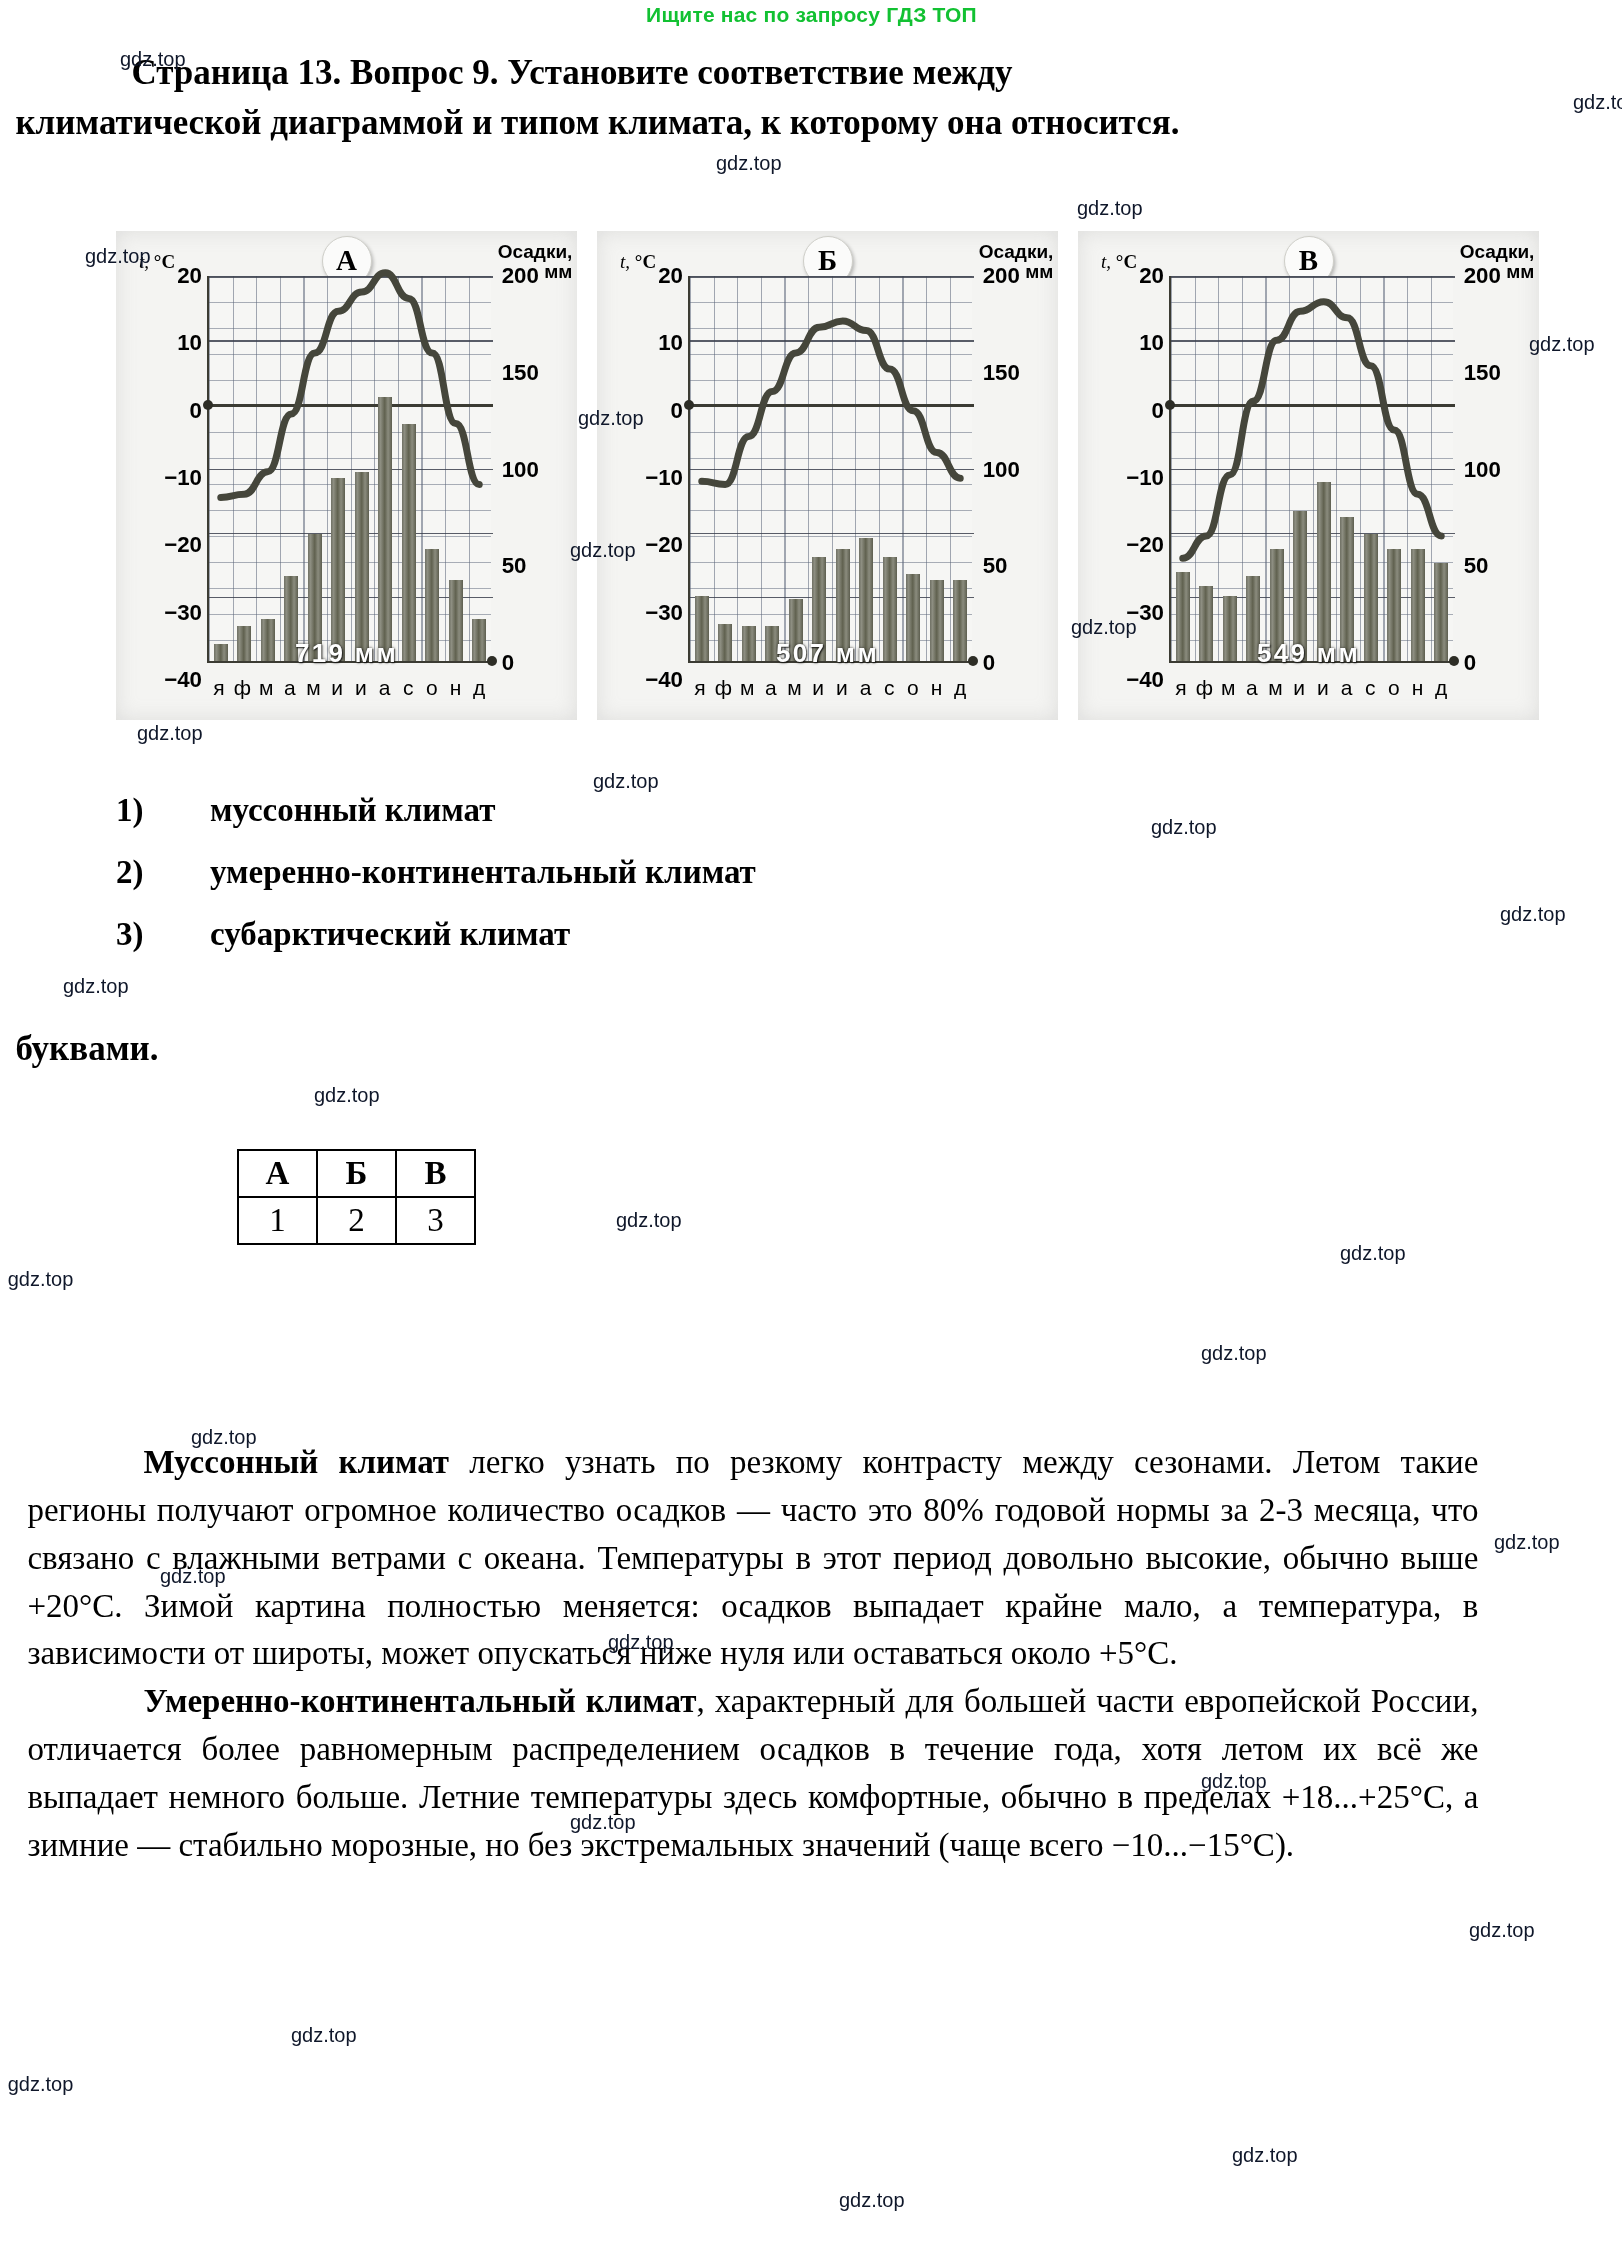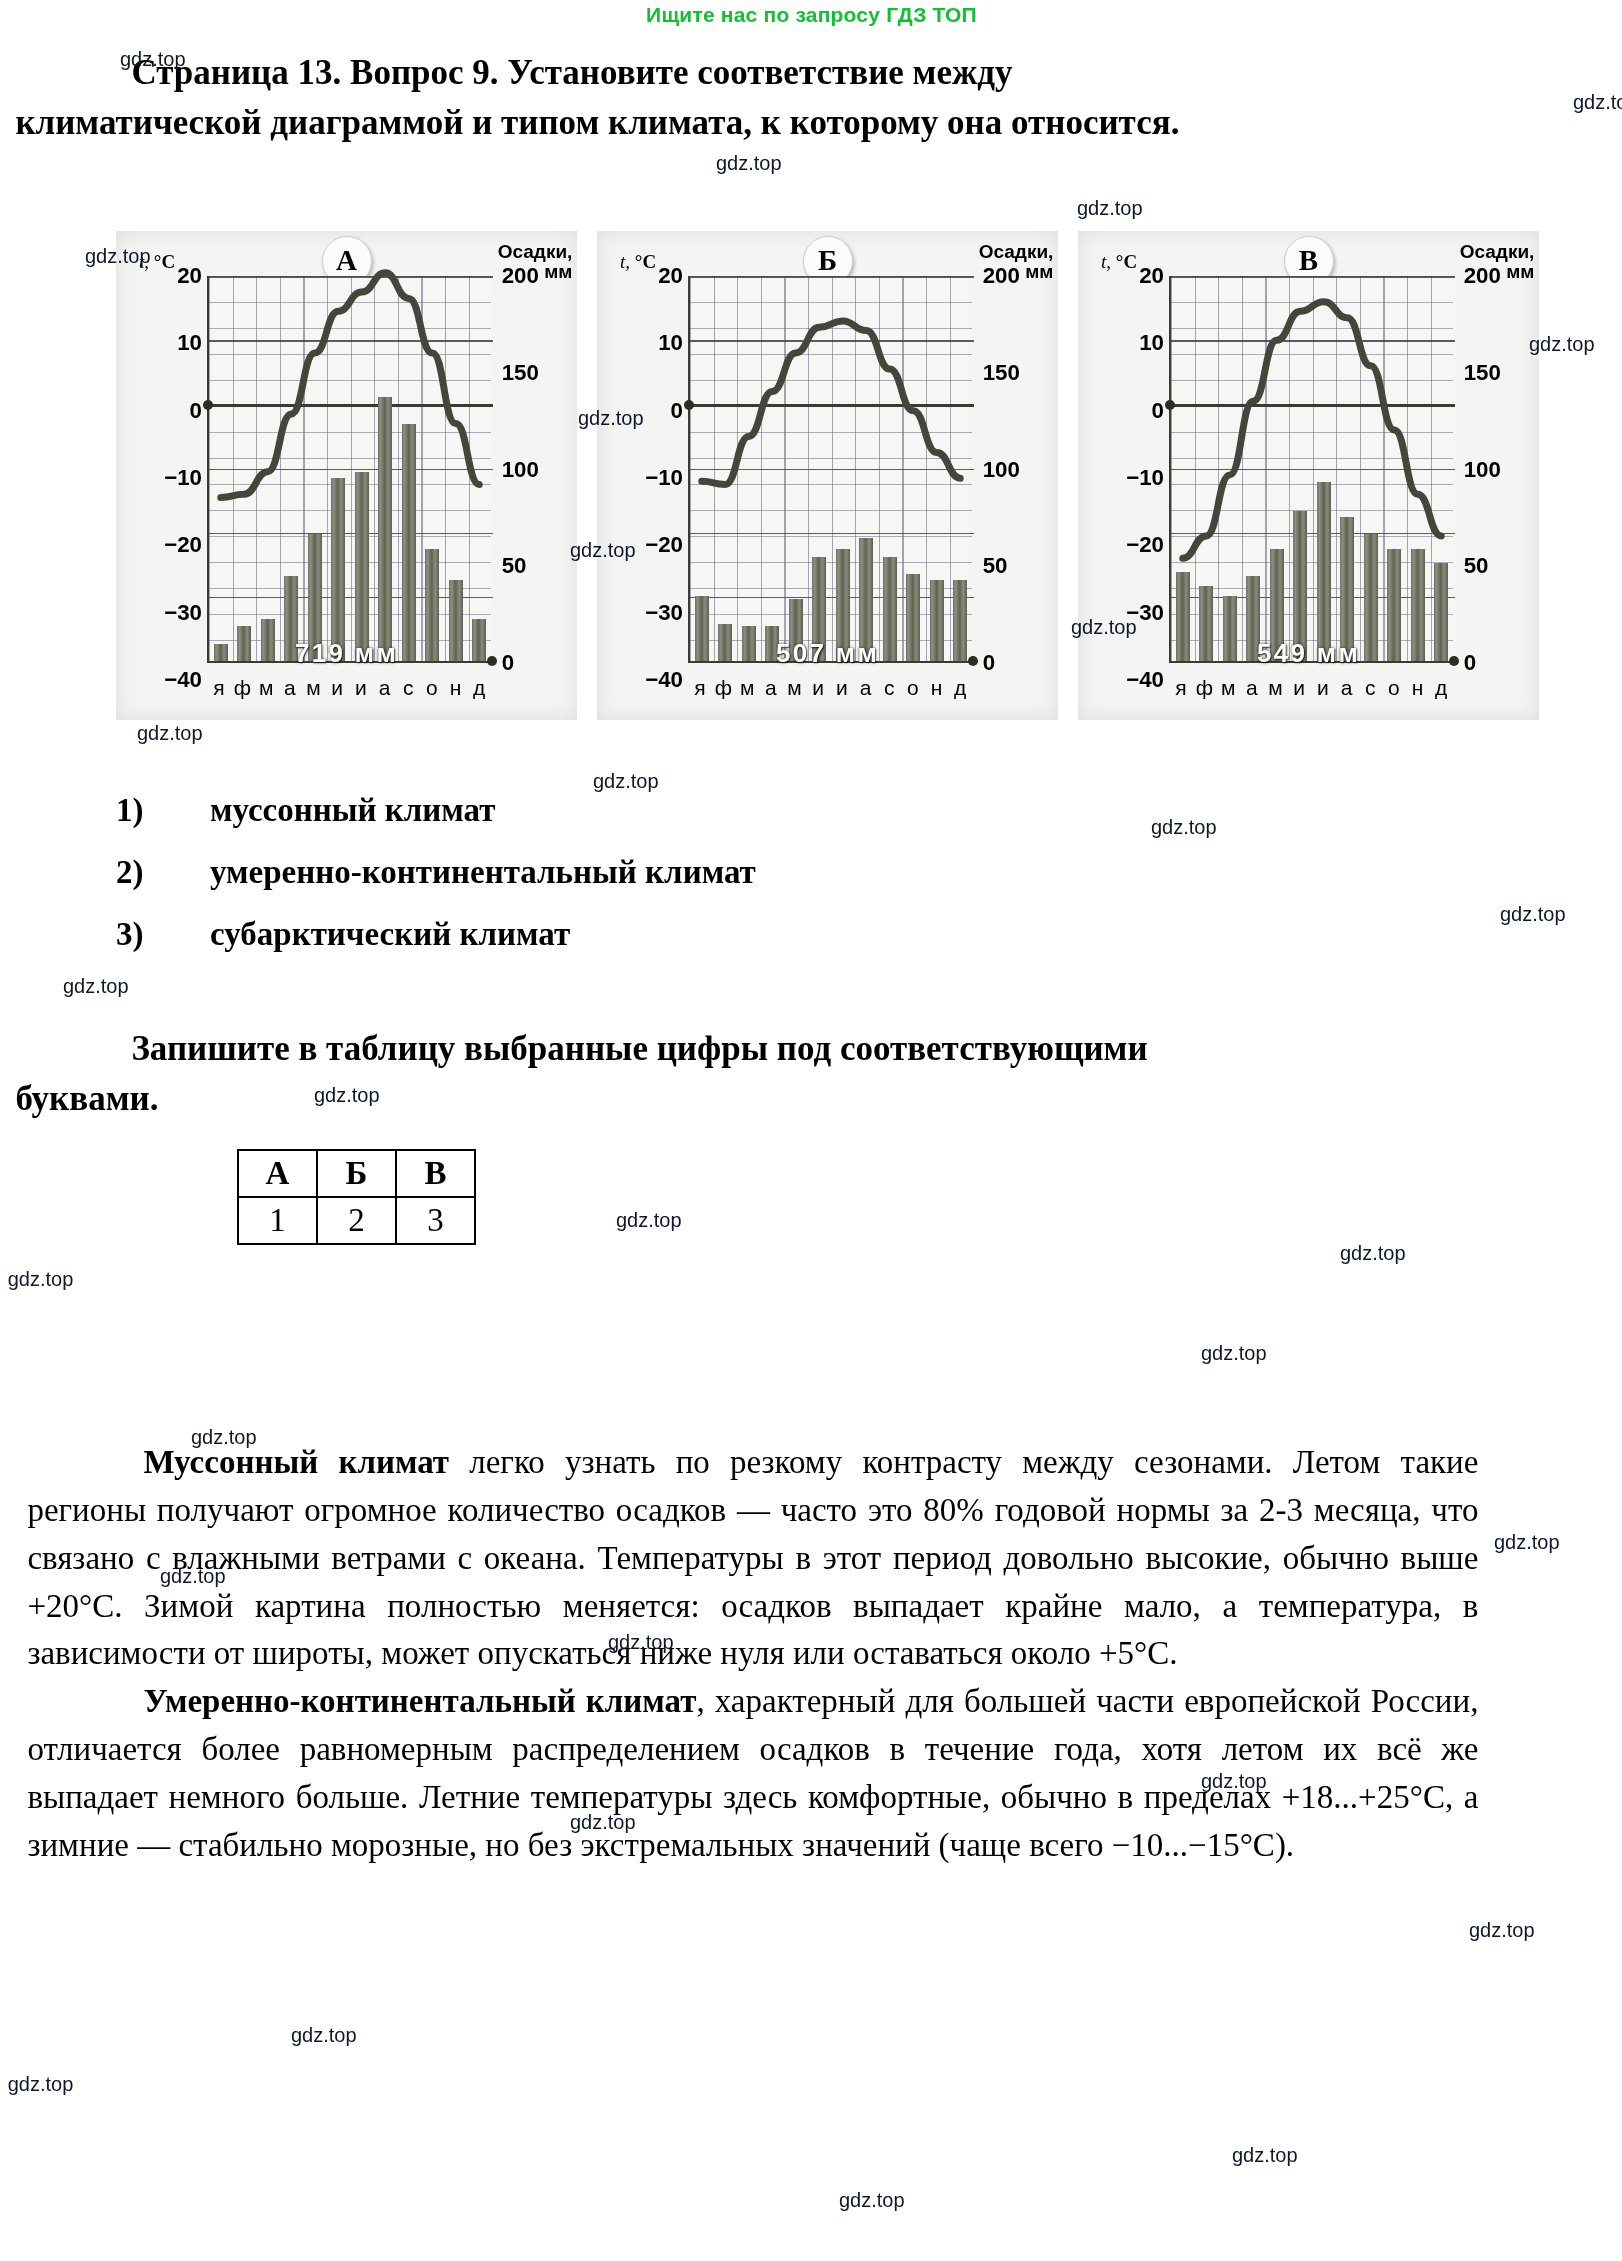--- a/index.html
+++ b/index.html
@@ -418,21 +418,20 @@
         <div class="num">2)</div>
         <div>умеренно-континентальный климат</div>
       </div>
       <div class="row">
         <div class="num">3)</div>
         <div>субарктический климат</div>
       </div>
     </div>
 
   <div class="instr">
-    <span class="l1">Запишите в таблицу выбранные цифры под соответствующими</span>
     <span>буквами.</span>
   </div>
 
   <table class="answers">
     <tbody>
         <tr>
       <td>А</td>
       <td>Б</td>
       <td>В</td>
     </tr>

